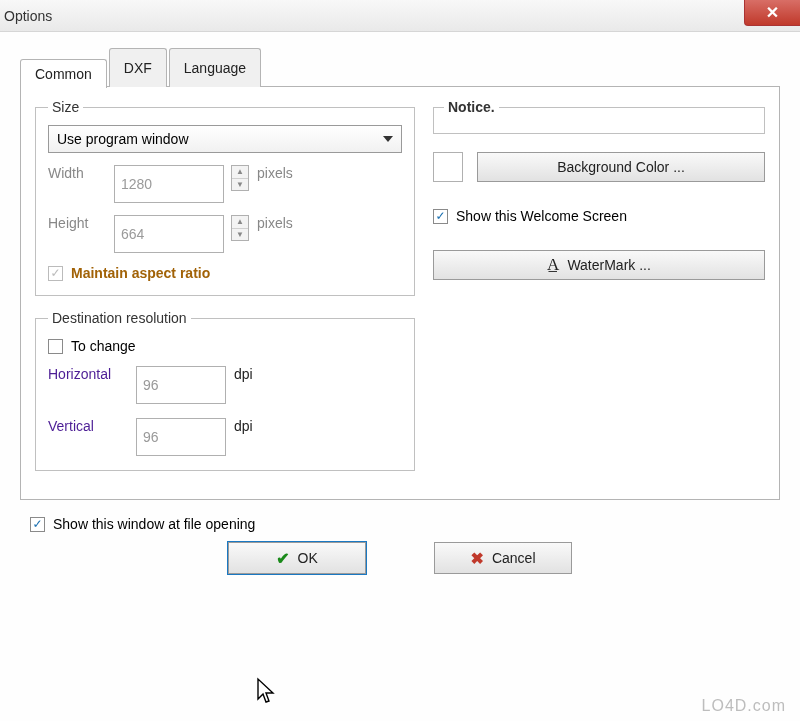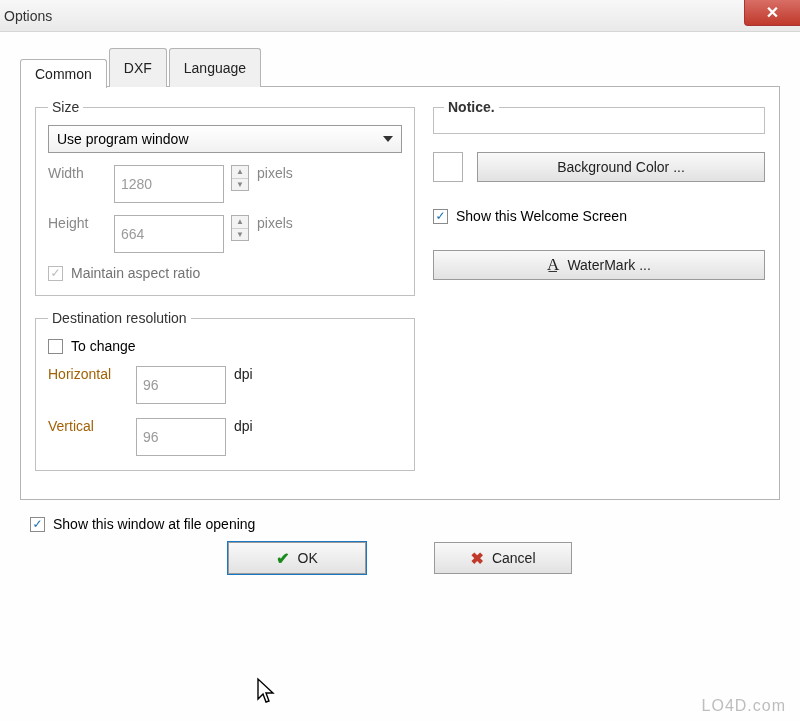--- a/index.html
+++ b/index.html
@@ -124,21 +124,21 @@
       border-left: 5px solid transparent;
       border-right: 5px solid transparent;
       border-top: 6px solid #333;
     }
     .field-row {
       display: flex;
       margin-top: 12px;
       gap: 8px;
     }
     .field-row label { width: 58px; color: #888; }
-    .field-row.darklabel label { color: #a16207; }
+    .field-row.darklabel label { color: #4c1d95; }
     .num-input {
       width: 110px;
       height: 26px;
       border: 1px solid #b0b0b0;
       padding: 18px 6px;
       color: #9a9a9a;
       font-size: 14px;
       background: #fff;
     }
     .spinner {
@@ -175,21 +175,21 @@
       border: 1px solid #8a8a8a;
       background: #fff;
       display: inline-flex;
       align-items: center;
       justify-content: center;
       font-size: 12px;
       color: #1a6fb0;
       cursor: pointer;
     }
     .chk.disabled { border-color: #bbb; color: #bbb; cursor: default; }
-    .chk.disabled + span { color: #737373; }
+    .chk.disabled + span { color: #a16207; font-weight: bold; }
     .notice-box {
       border: 1px solid #aaa;
       height: 200px;
       padding: 6px 8px;
       font-size: 14px;
       color: #222;
       background: #fff;
       line-height: 1.35;
     }
     .notice-legend {

